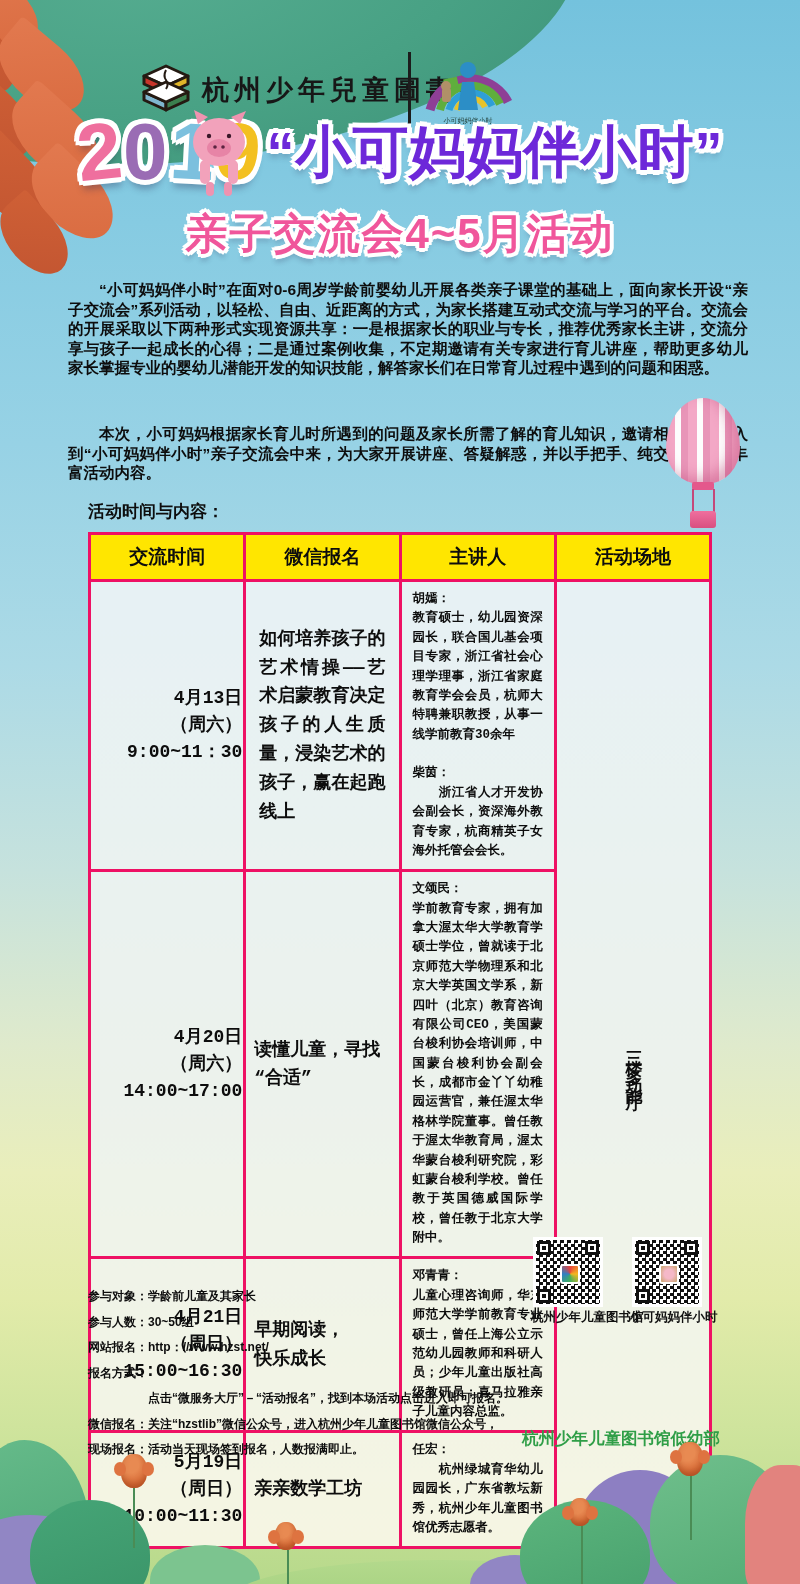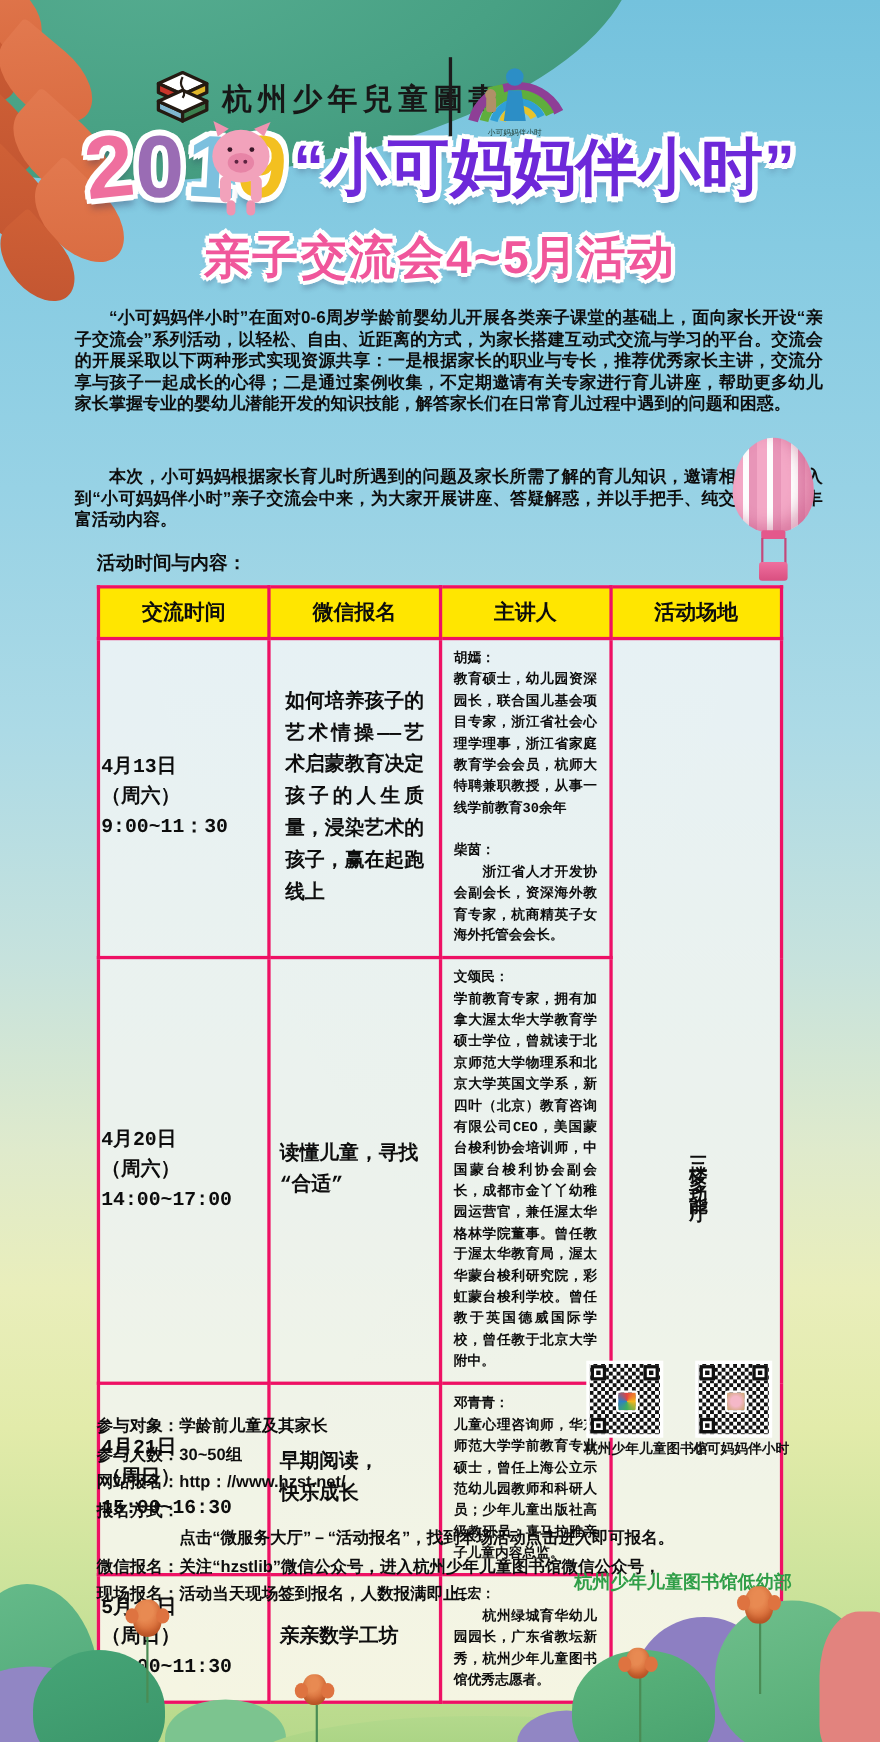--- a/index.html
+++ b/index.html
@@ -65,32 +65,32 @@
   .balloon-rope{position:absolute;top:91px;width:1.5px;height:24px;background:#c4487a;}
   .balloon-basket{position:absolute;left:42px;top:113px;width:26px;height:17px;
     background:linear-gradient(180deg,#ef6f9e,#d94f80);border-radius:3px;}
 
   
   table.sched{position:absolute;left:88px;top:532px;width:624px;border-collapse:collapse;
     background:linear-gradient(180deg,#e6f1f5 0%,#ecf2ec 55%,#f5f5e2 100%);
     table-layout:fixed;font-family:Liberation Mono, monospace;}
   table.sched td,table.sched th{border:3px solid #ee1164;vertical-align:middle;color:#0d0d0d;}
   table.sched th{background:#ffe600;font-size:19px;font-weight:800;height:42px;}
-  td.time{width:100px;text-align:left;font-size:18px;font-weight:800;line-height:1.5;white-space:pre-line;}
+  td.time{width:100px;text-align:right;font-size:18px;font-weight:800;line-height:1.5;white-space:pre-line;}
   td.theme{width:164px;font-size:18px;font-weight:800;line-height:1.6;padding:6px 13px;}
   td.theme.just{text-align:justify;}
   td.theme.ctr{white-space:pre-line;padding:6px 8px;}
   td.speaker{width:244px;font-size:12.5px;font-weight:600;line-height:1.55;
     padding:8px 11px;white-space:pre-line;text-align:justify;vertical-align:top;}
   td.venue{width:92px;text-align:center;}
   .venue-txt{writing-mode:vertical-rl;letter-spacing:9px;font-size:17px;font-weight:800;margin:0 auto;}
   tr.r1{height:210px;} tr.r2{height:210px;} tr.r3{height:138px;} tr.r4{height:92px;}
 
   
-  .reg{left:88px;top:1284px;width:470px;font-size:15px;font-weight:700;color:#0d0d0d;line-height:25.5px;}
+  .reg{left:88px;top:1284px;width:470px;font-size:12px;font-weight:700;color:#0d0d0d;line-height:25.5px;}
   .qr-wrap{top:1240px;width:74px;text-align:center;}
   .qr-left{left:519px;margin-left:12px;} .qr-right{left:630px;}
   .qr{width:64px;height:64px;margin:0 auto;background:#fff;position:relative;
     background-image:repeating-conic-gradient(#111 0% 25%, #fff 0% 50%);
     background-size:7px 7px;outline:3px solid #fff;}
   .finder{position:absolute;width:14px;height:14px;border:3px solid #111;background:#fff;box-sizing:border-box;}
   .finder::after{content:"";position:absolute;left:2px;top:2px;width:4px;height:4px;background:#111;}
   .f-tl{left:1px;top:1px;} .f-tr{right:1px;top:1px;} .f-bl{left:1px;bottom:1px;}
   .qr-center{position:absolute;left:24px;top:24px;width:16px;height:16px;border-radius:3px;
     background:conic-gradient(#e8413c,#f5b61e,#3faf5c,#2f7fc4,#e8413c);border:2px solid #fff;}

